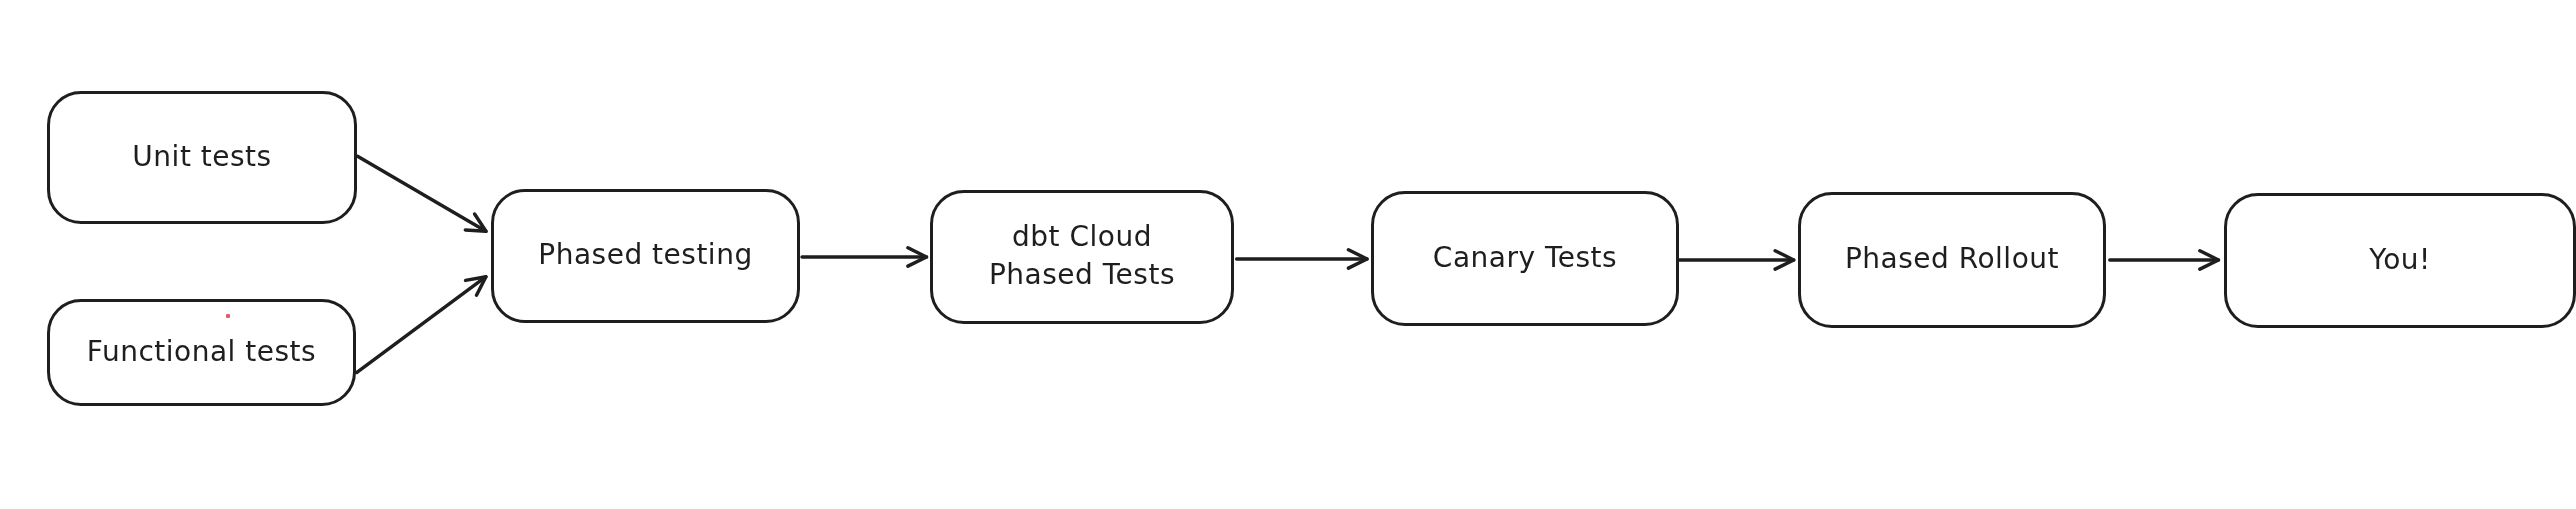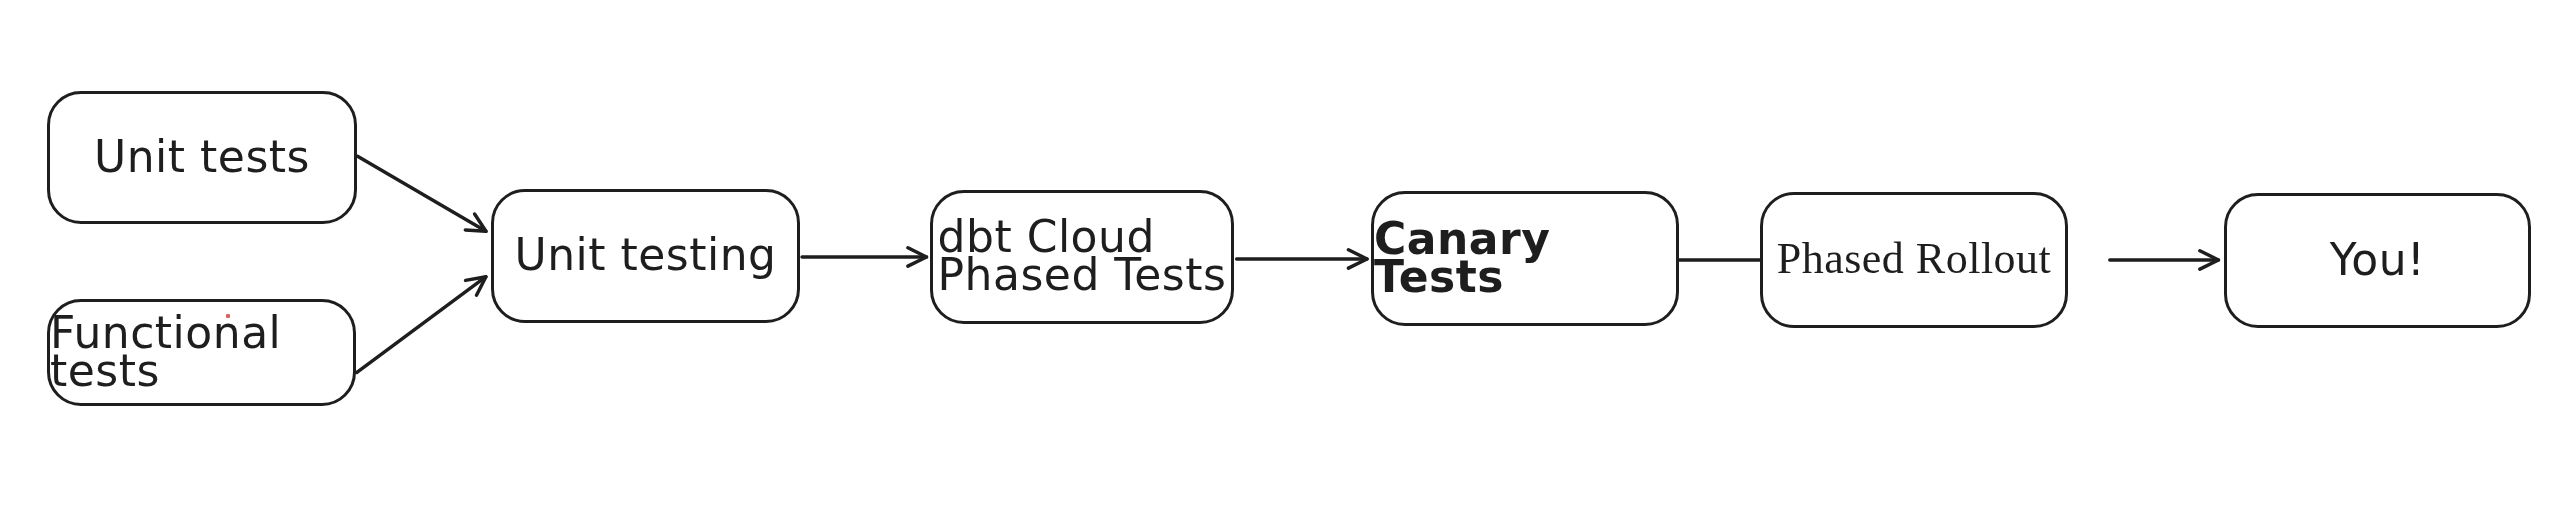--- a/index.html
+++ b/index.html
@@ -34,23 +34,23 @@
     border: 3.5px solid var(--stroke);
     border-radius: 34px;
     background: var(--bg);
     display: flex;
     align-items: center;
     justify-content: center;
     cursor: default;
   }
   .node-label {
     color: var(--stroke);
-    font-size: 44px;
+    font-size: 28px;
     line-height: 38px;
-    text-align: left;
+    text-align: center;
     white-space: pre-line;
     letter-spacing: 0.5px;
     padding-bottom: 2px;
   }
   .artifact-dot {
     position: absolute;
     width: 4px;
     height: 4px;
     border-radius: 1px;
   }
@@ -86,31 +86,31 @@
       </g>
     </svg>
   <div id="nodes-layer">
       <div class="node" style="left: 47px; top: 91px; width: 310px; height: 133px;">
         <span class="node-label">Unit tests</span>
       </div>
       <div class="node" style="left: 47px; top: 299px; width: 309px; height: 107px;">
         <span class="node-label">Functional tests</span>
       </div>
       <div class="node" style="left: 491px; top: 189px; width: 309px; height: 134px;">
-        <span class="node-label">Unit testing</span>
+        <span class="node-label">Phased testing</span>
       </div>
       <div class="node" style="left: 930px; top: 190px; width: 304px; height: 134px;">
         <span class="node-label">dbt Cloud
 Phased Tests</span>
       </div>
-      <div class="node" style="left: 1371px; top: 191px; width: 308px; height: 135px; font-weight: bold;">
+      <div class="node" style="left: 1371px; top: 191px; width: 308px; height: 135px;">
         <span class="node-label">Canary Tests</span>
       </div>
-      <div class="node" style="left: 1760px; top: 192px; width: 308px; height: 136px; font-family: Liberation Serif, serif;">
+      <div class="node" style="left: 1798px; top: 192px; width: 308px; height: 136px;">
         <span class="node-label">Phased Rollout</span>
       </div>
-      <div class="node" style="left: 2224px; top: 193px; width: 307px; height: 135px;">
+      <div class="node" style="left: 2224px; top: 193px; width: 352px; height: 135px;">
         <span class="node-label">You!</span>
       </div>
     </div>
   <div class="artifact-dot" id="artifact-dot" style="left: 226px; top: 314px; background: rgb(224, 96, 96);"></div>
 </div>
 
 
 </body></html>

